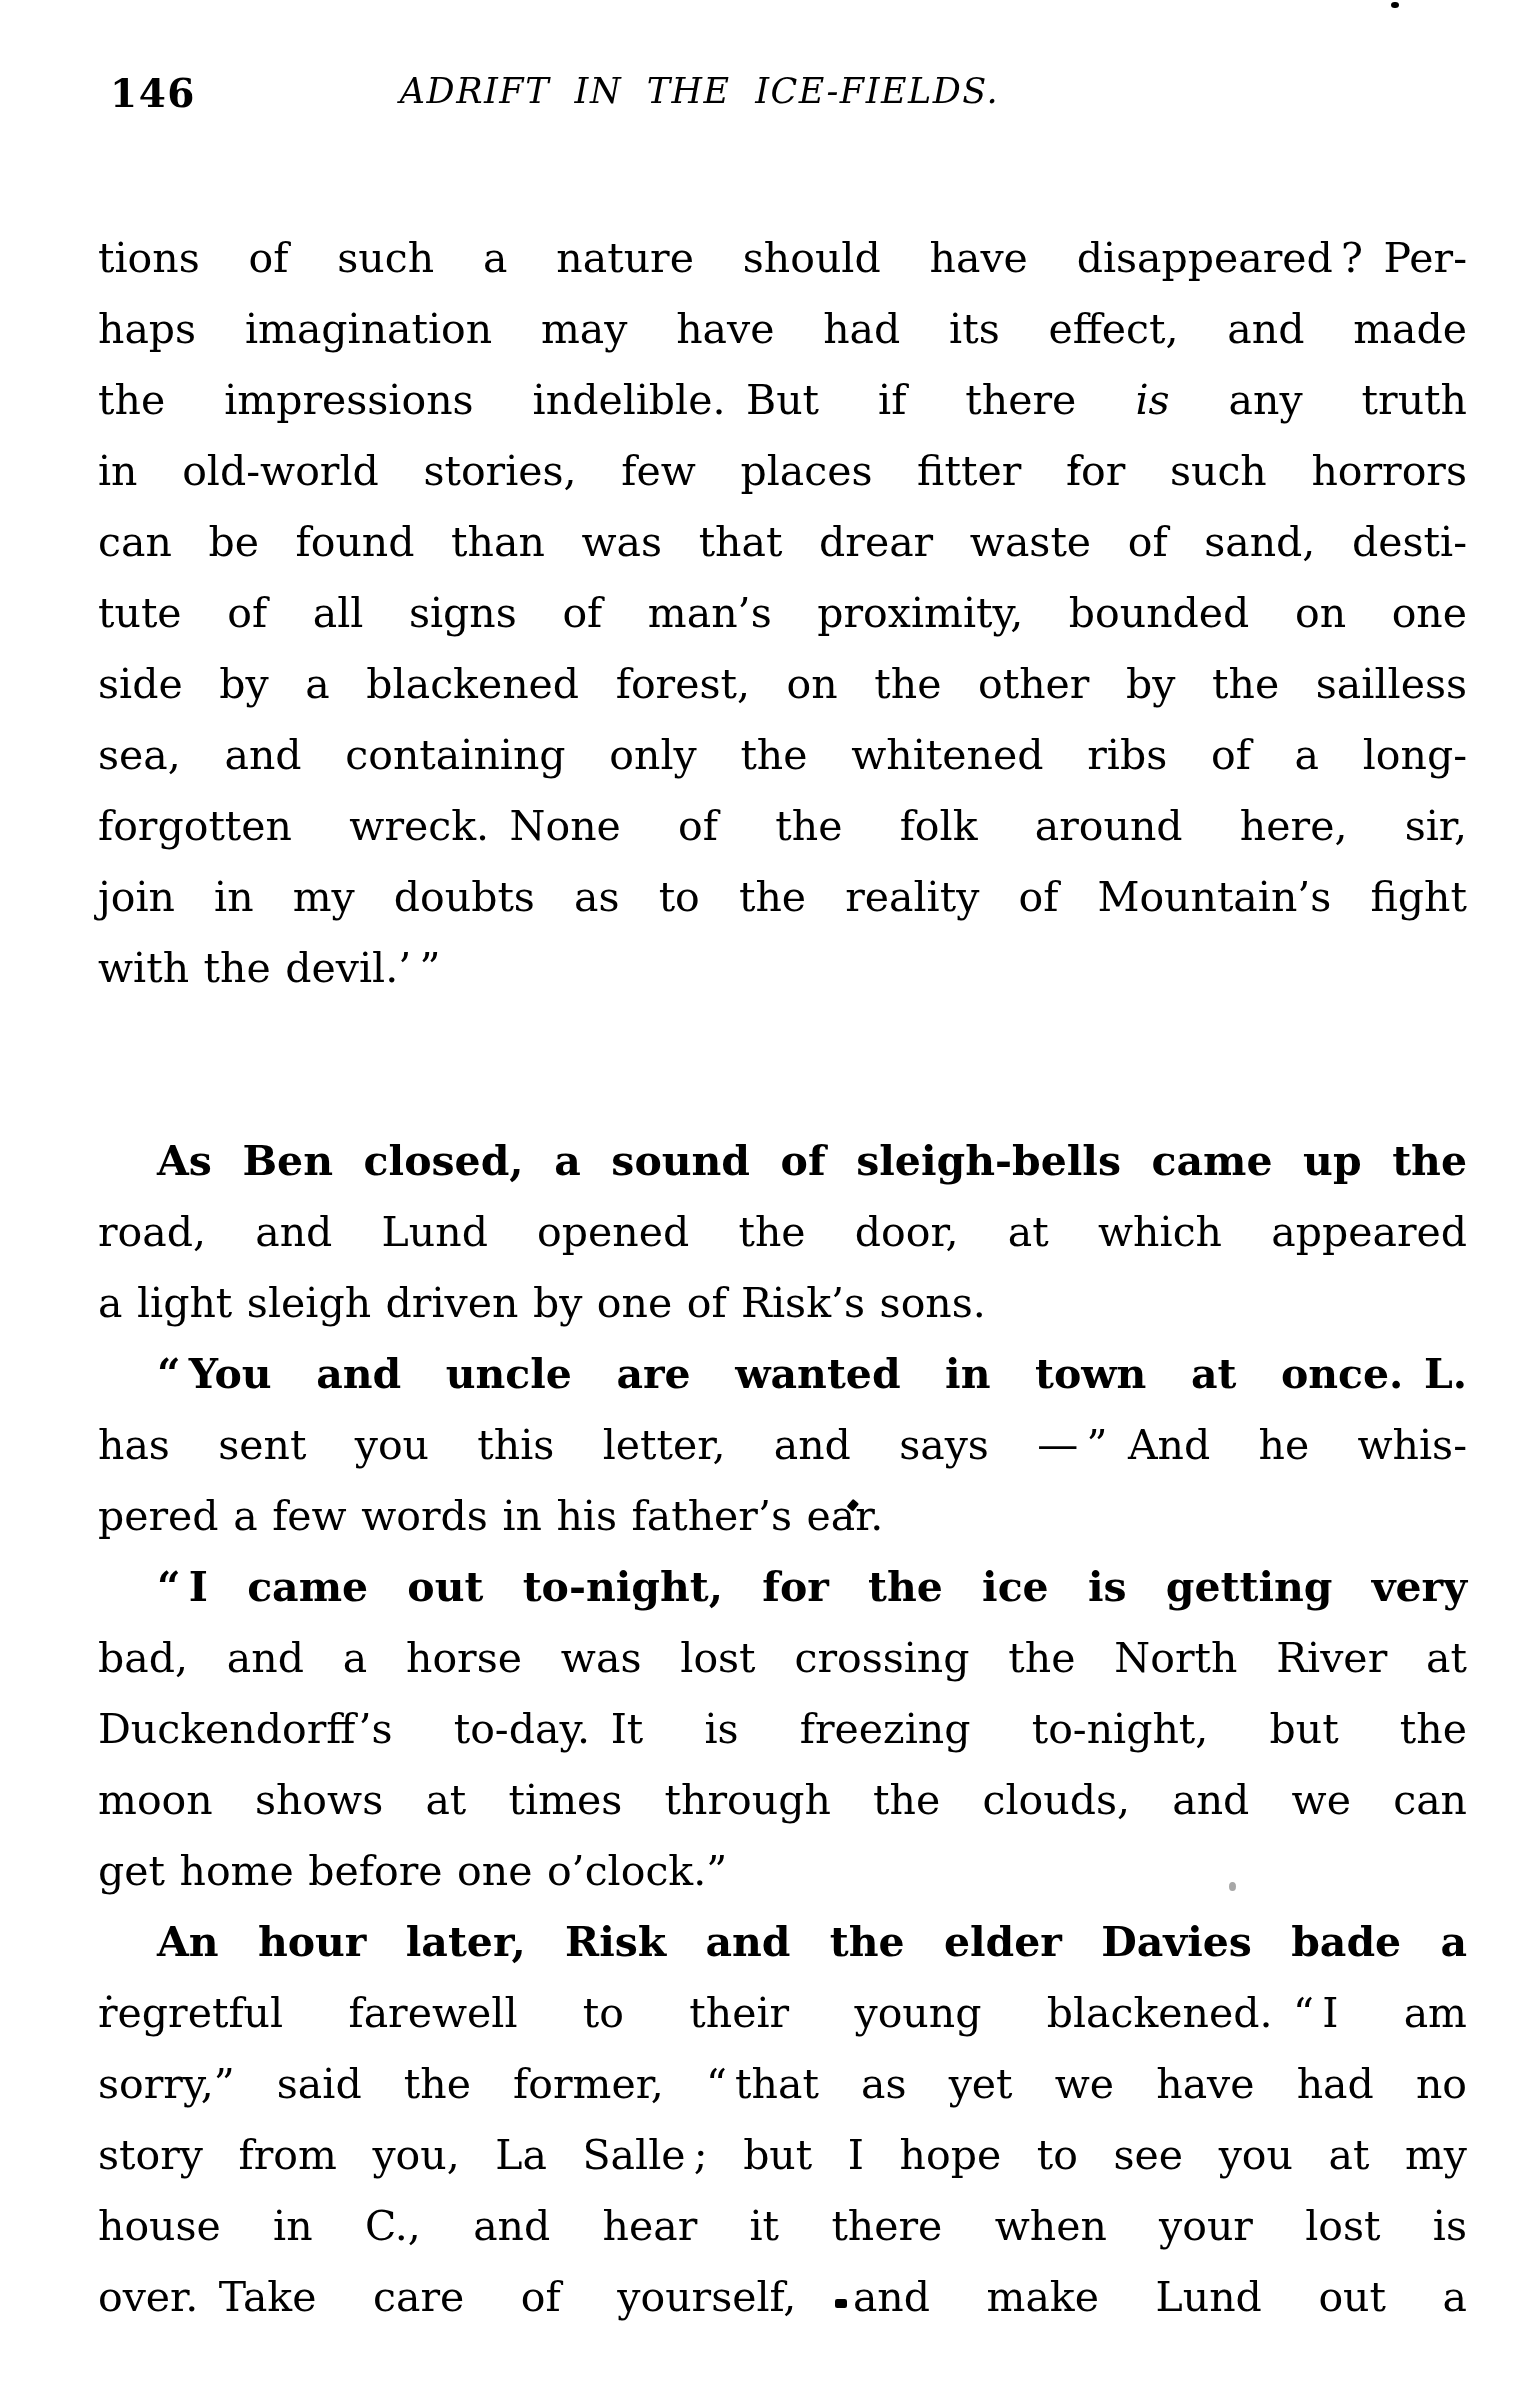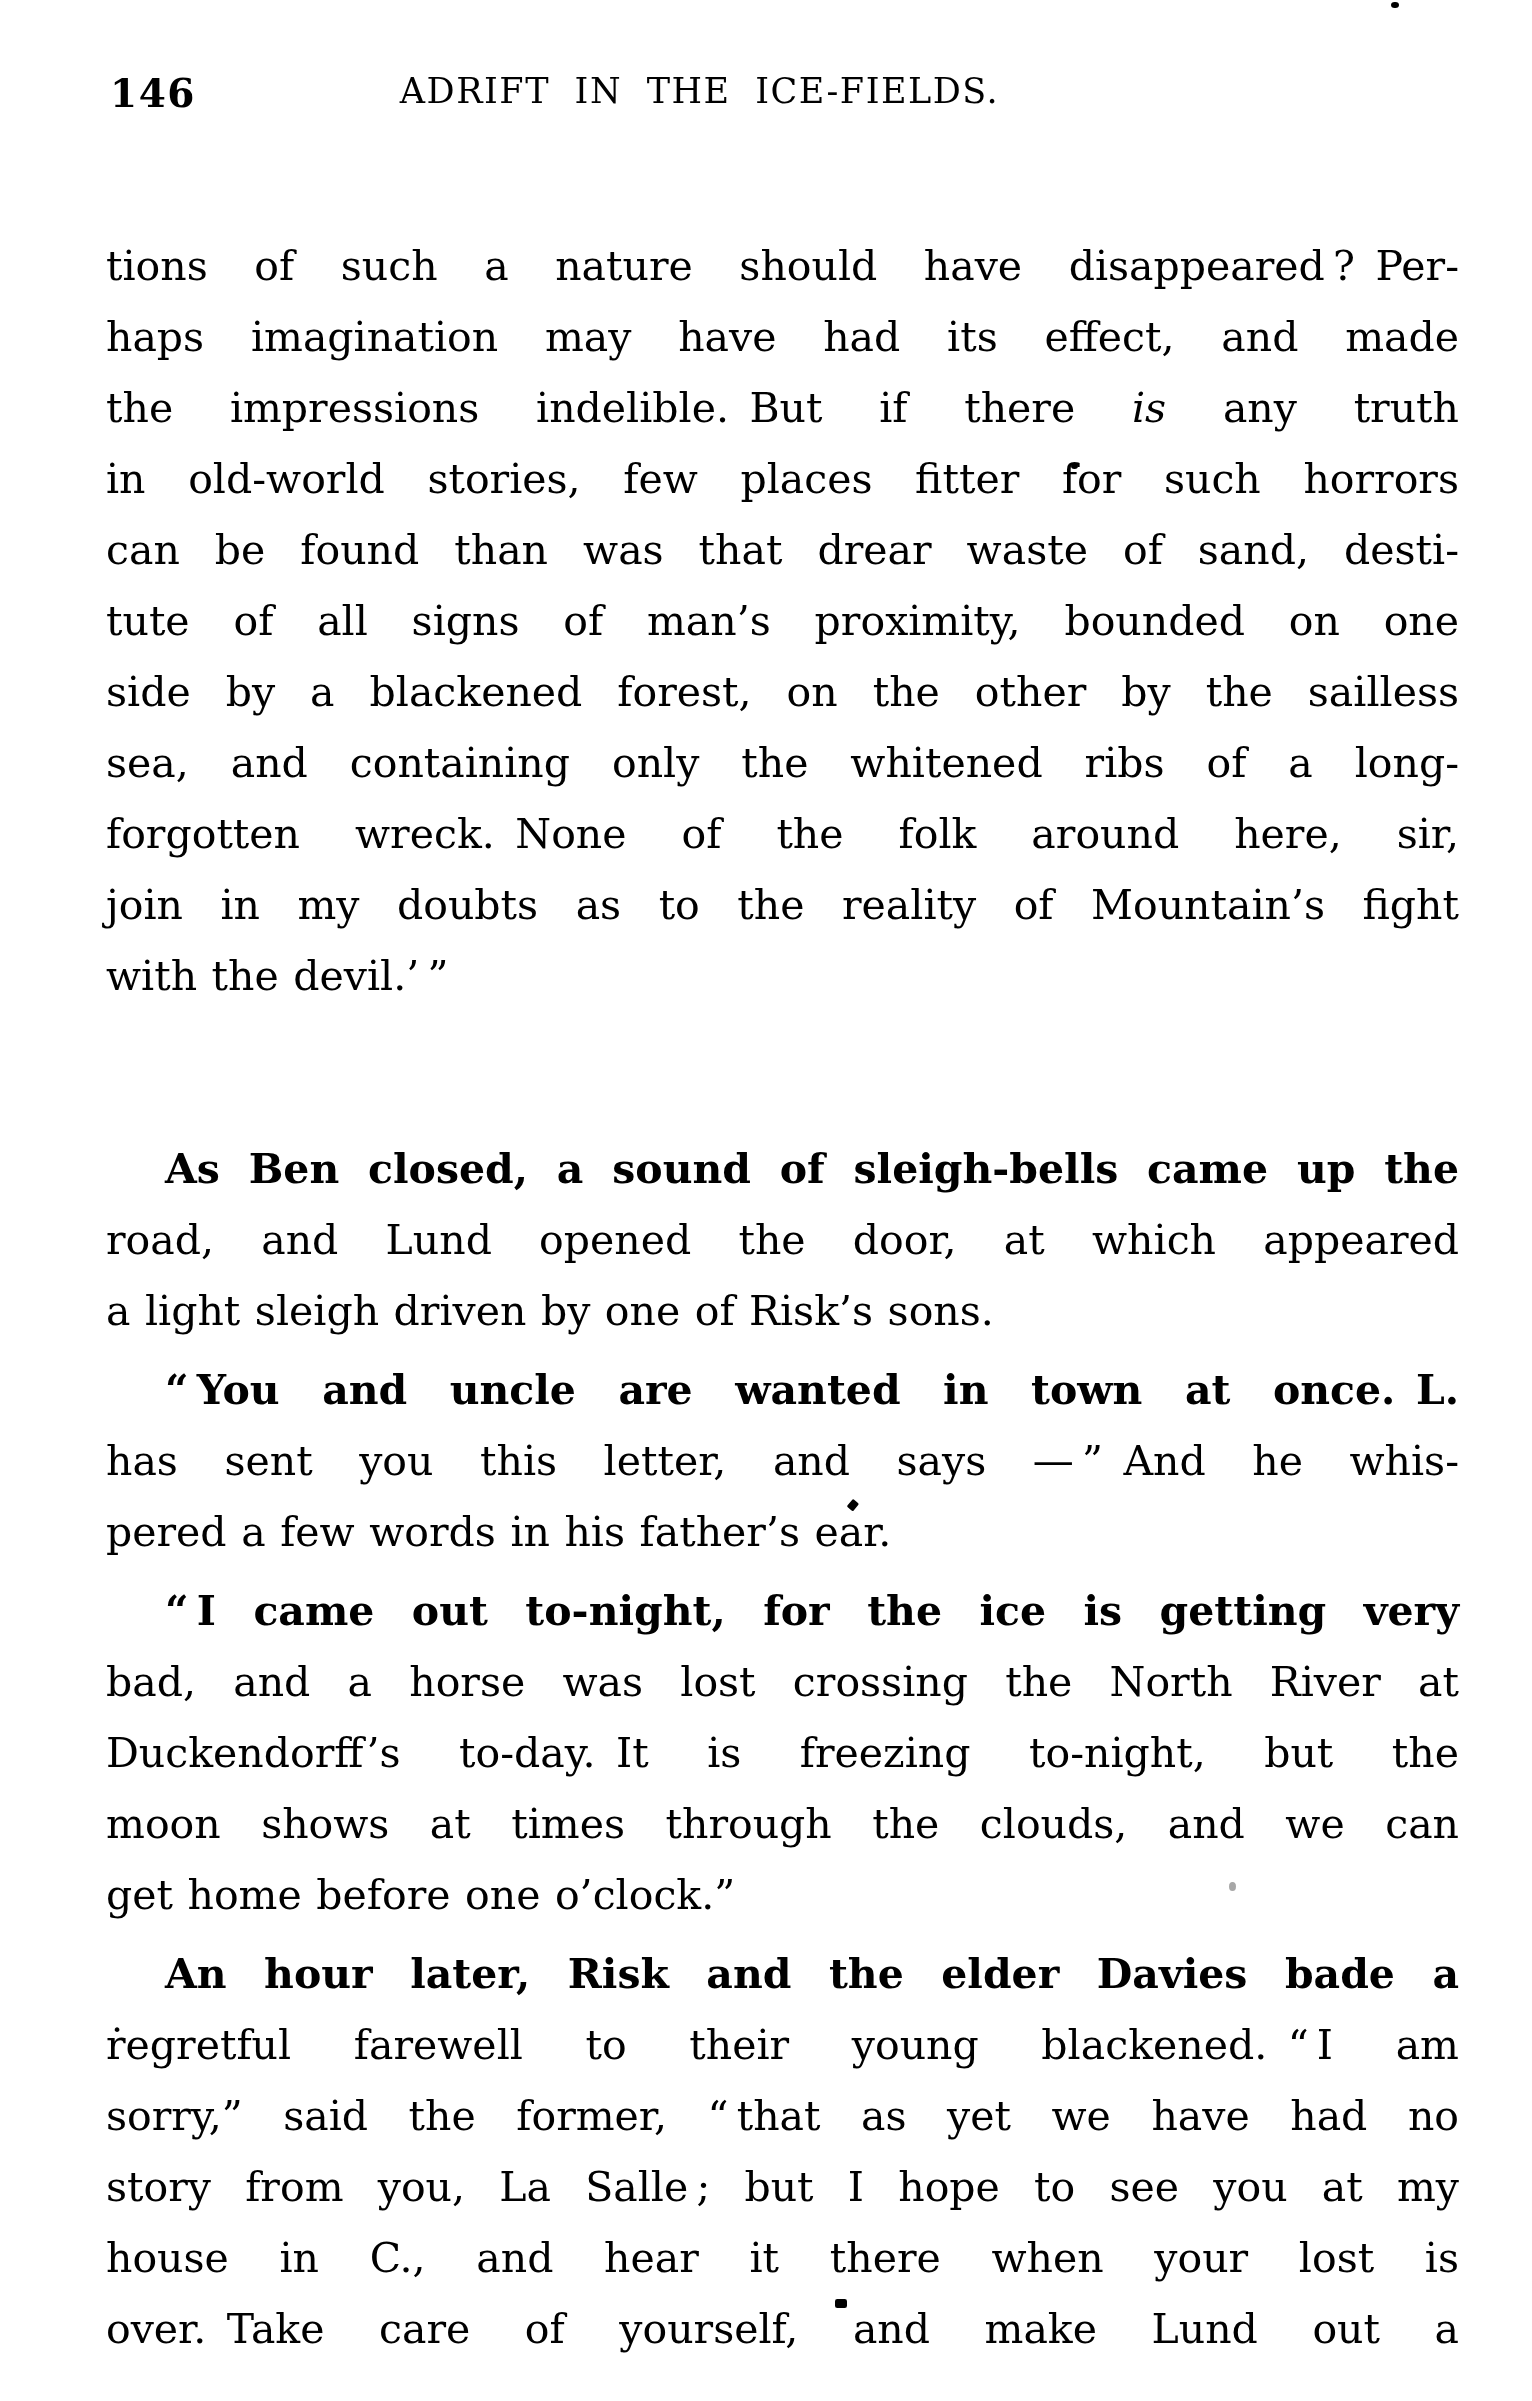--- a/index.html
+++ b/index.html
@@ -11,30 +11,30 @@
     font-family:"DejaVu Serif", serif;
     color:#000;
   }
   .page { position:absolute; inset:0; background:#fff; }
 
   .header { position:absolute; top:65px; left:98px; width:1369px; height:60px; }
   .page-number { position:absolute; left:12px; top:4.5px; font-size:39px; letter-spacing:1.5px;font-weight:bold; }
   .running-title {
     position:absolute; left:0; right:0; top:6px;
     text-align:center; padding-right:166px;
-    font-size:35px;
+    font-style:italic; font-size:35px;
     letter-spacing:1.5px; word-spacing:12px;
   }
 
   .text-block {
     position:absolute; top:223px; left:98px; width:1369px;
     font-size:41px; line-height:71px;
     word-spacing:1.5px;
   }
-  .para { margin:8px; }
+  .para { margin:0; }
   .para.gap-above { margin-top:122px; }
   .line { text-align:justify; text-align-last:justify; }
   .line.short { text-align-last:left; }
   .line.indent { padding-left:59px;font-weight:bold; }
   .it { font-style:italic; }
 
   .speck { position:absolute; background:#000; border-radius:50%; }
   #speck-top-right   { left:1391px; top:1.5px;    width:8.3px; height:6.8px; }
   #speck-such        { left:1071px; top:463px;  width:6.8px;  height:6px; }
   #speck-says        { left:849px; top:1500px; width:7.5px; height:9.8px; border-radius:1.5px; transform:rotate(40deg); }

